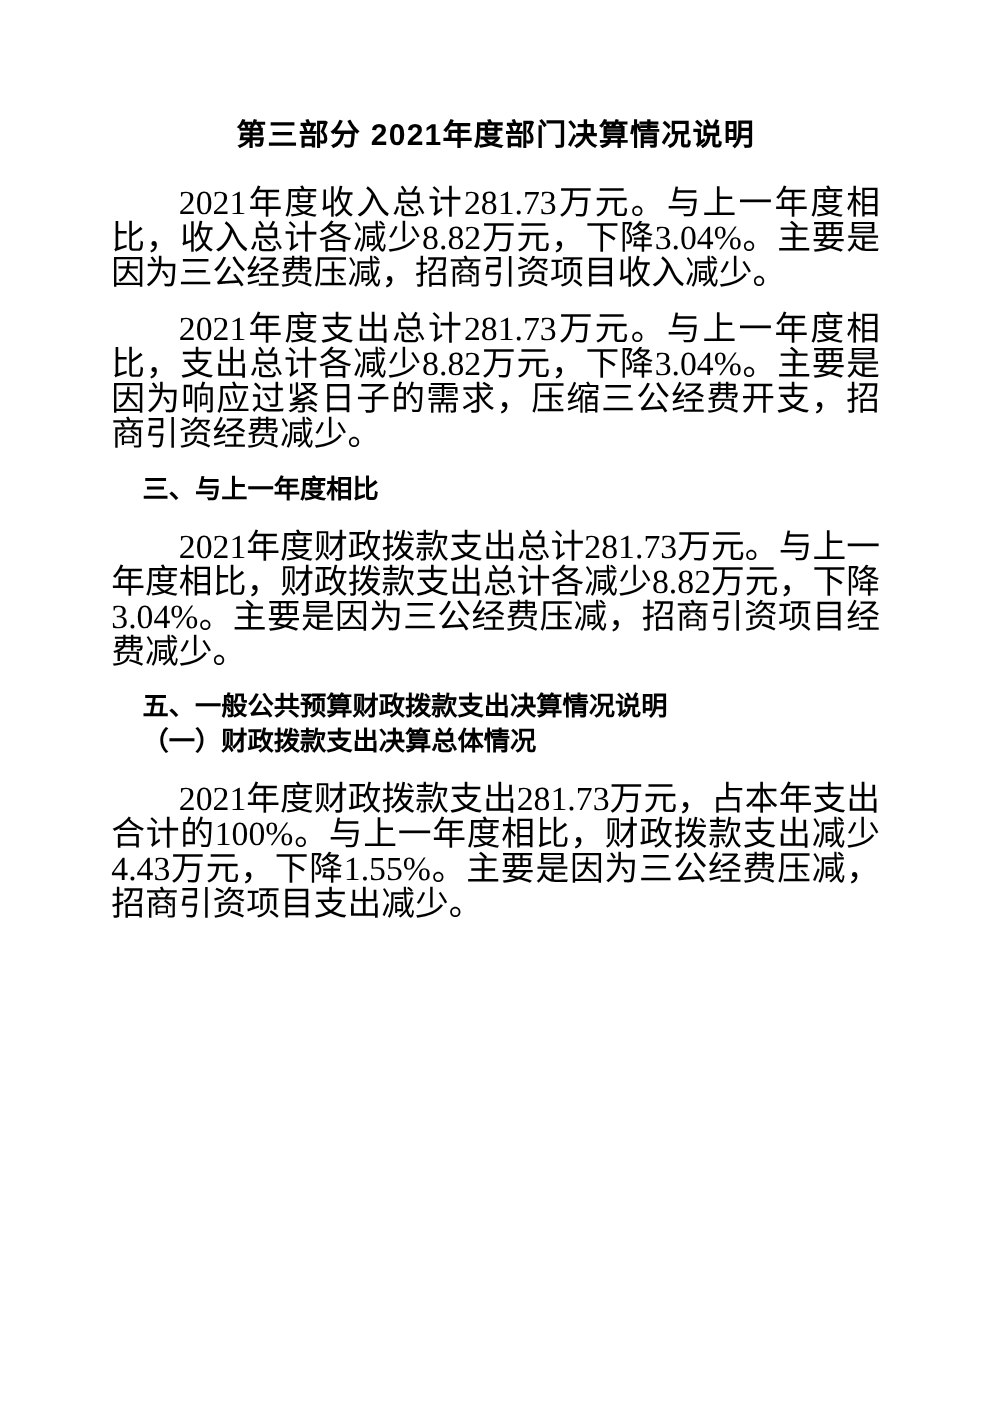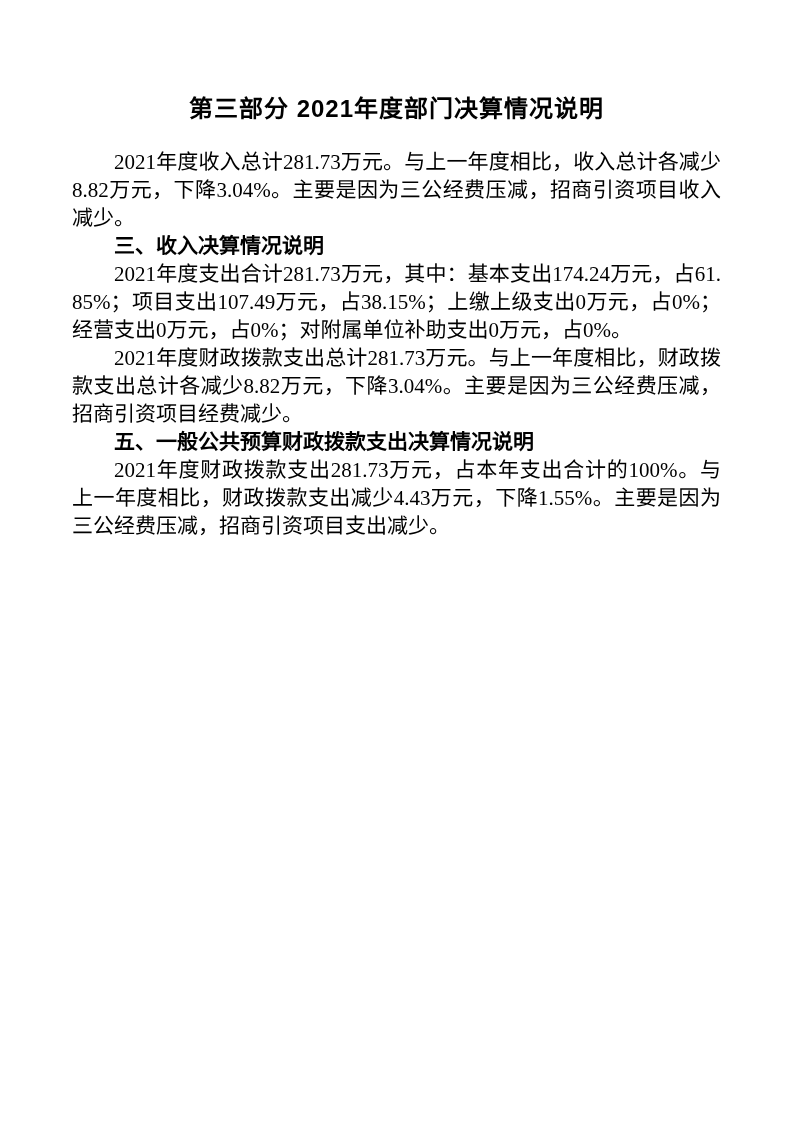--- a/index.html
+++ b/index.html
@@ -30,53 +30,54 @@
   .sec-heading {
     font-family: "Liberation Sans", "DejaVu Sans", sans-serif;
     font-weight: 700;
     font-size: 21px;
     line-height: 28px;
     margin: 0;
     text-indent: 2em;
   }
   .para {
     font-family: "Liberation Serif", "DejaVu Serif", serif;
-    font-size: 21px;
+    font-size: 27px;
     line-height: 28px;
-    margin: 0;
+    margin: 17px;
     text-indent: 2em;
     text-align: justify;
     word-break: break-all;
   }
 </style>
 </head>
 <body>
 
 <div class="page">
 
   <h1 class="doc-title">第三部分 2021年度部门决算情况说明</h1>
 
   <section>
     <p class="para">2021年度收入总计281.73万元。与上一年度相比，收入总计各减少8.82万元，下降3.04%。主要是因为三公经费压减，招商引资项目收入减少。</p>
+    <p class="para">2021年度支出总计281.73万元。与上一年度相比，支出总计各减少8.82万元，下降3.04%。主要是因为响应过紧日子的需求，压缩三公经费开支，招商引资经费减少。</p>
   </section>
 
   <section>
   </section>
 
   <section>
-    <h2 class="sec-heading">三、收入决算情况说明</h2>
-    <p class="para">2021年度支出合计281.73万元，其中：基本支出174.24万元，占61.85%；项目支出107.49万元，占38.15%；上缴上级支出0万元，占0%；经营支出0万元，占0%；对附属单位补助支出0万元，占0%。</p>
+    <h2 class="sec-heading">三、与上一年度相比</h2>
   </section>
 
   <section>
     <p class="para">2021年度财政拨款支出总计281.73万元。与上一年度相比，财政拨款支出总计各减少8.82万元，下降3.04%。主要是因为三公经费压减，招商引资项目经费减少。</p>
   </section>
 
   <section>
     <h2 class="sec-heading">五、一般公共预算财政拨款支出决算情况说明</h2>
 
     <div>
+      <h3 class="sec-heading">（一）财政拨款支出决算总体情况</h3>
       <p class="para">2021年度财政拨款支出281.73万元，占本年支出合计的100%。与上一年度相比，财政拨款支出减少4.43万元，下降1.55%。主要是因为三公经费压减，招商引资项目支出减少。</p>
     </div>
 
   </section>
 
 </div>
 
 </body></html>

